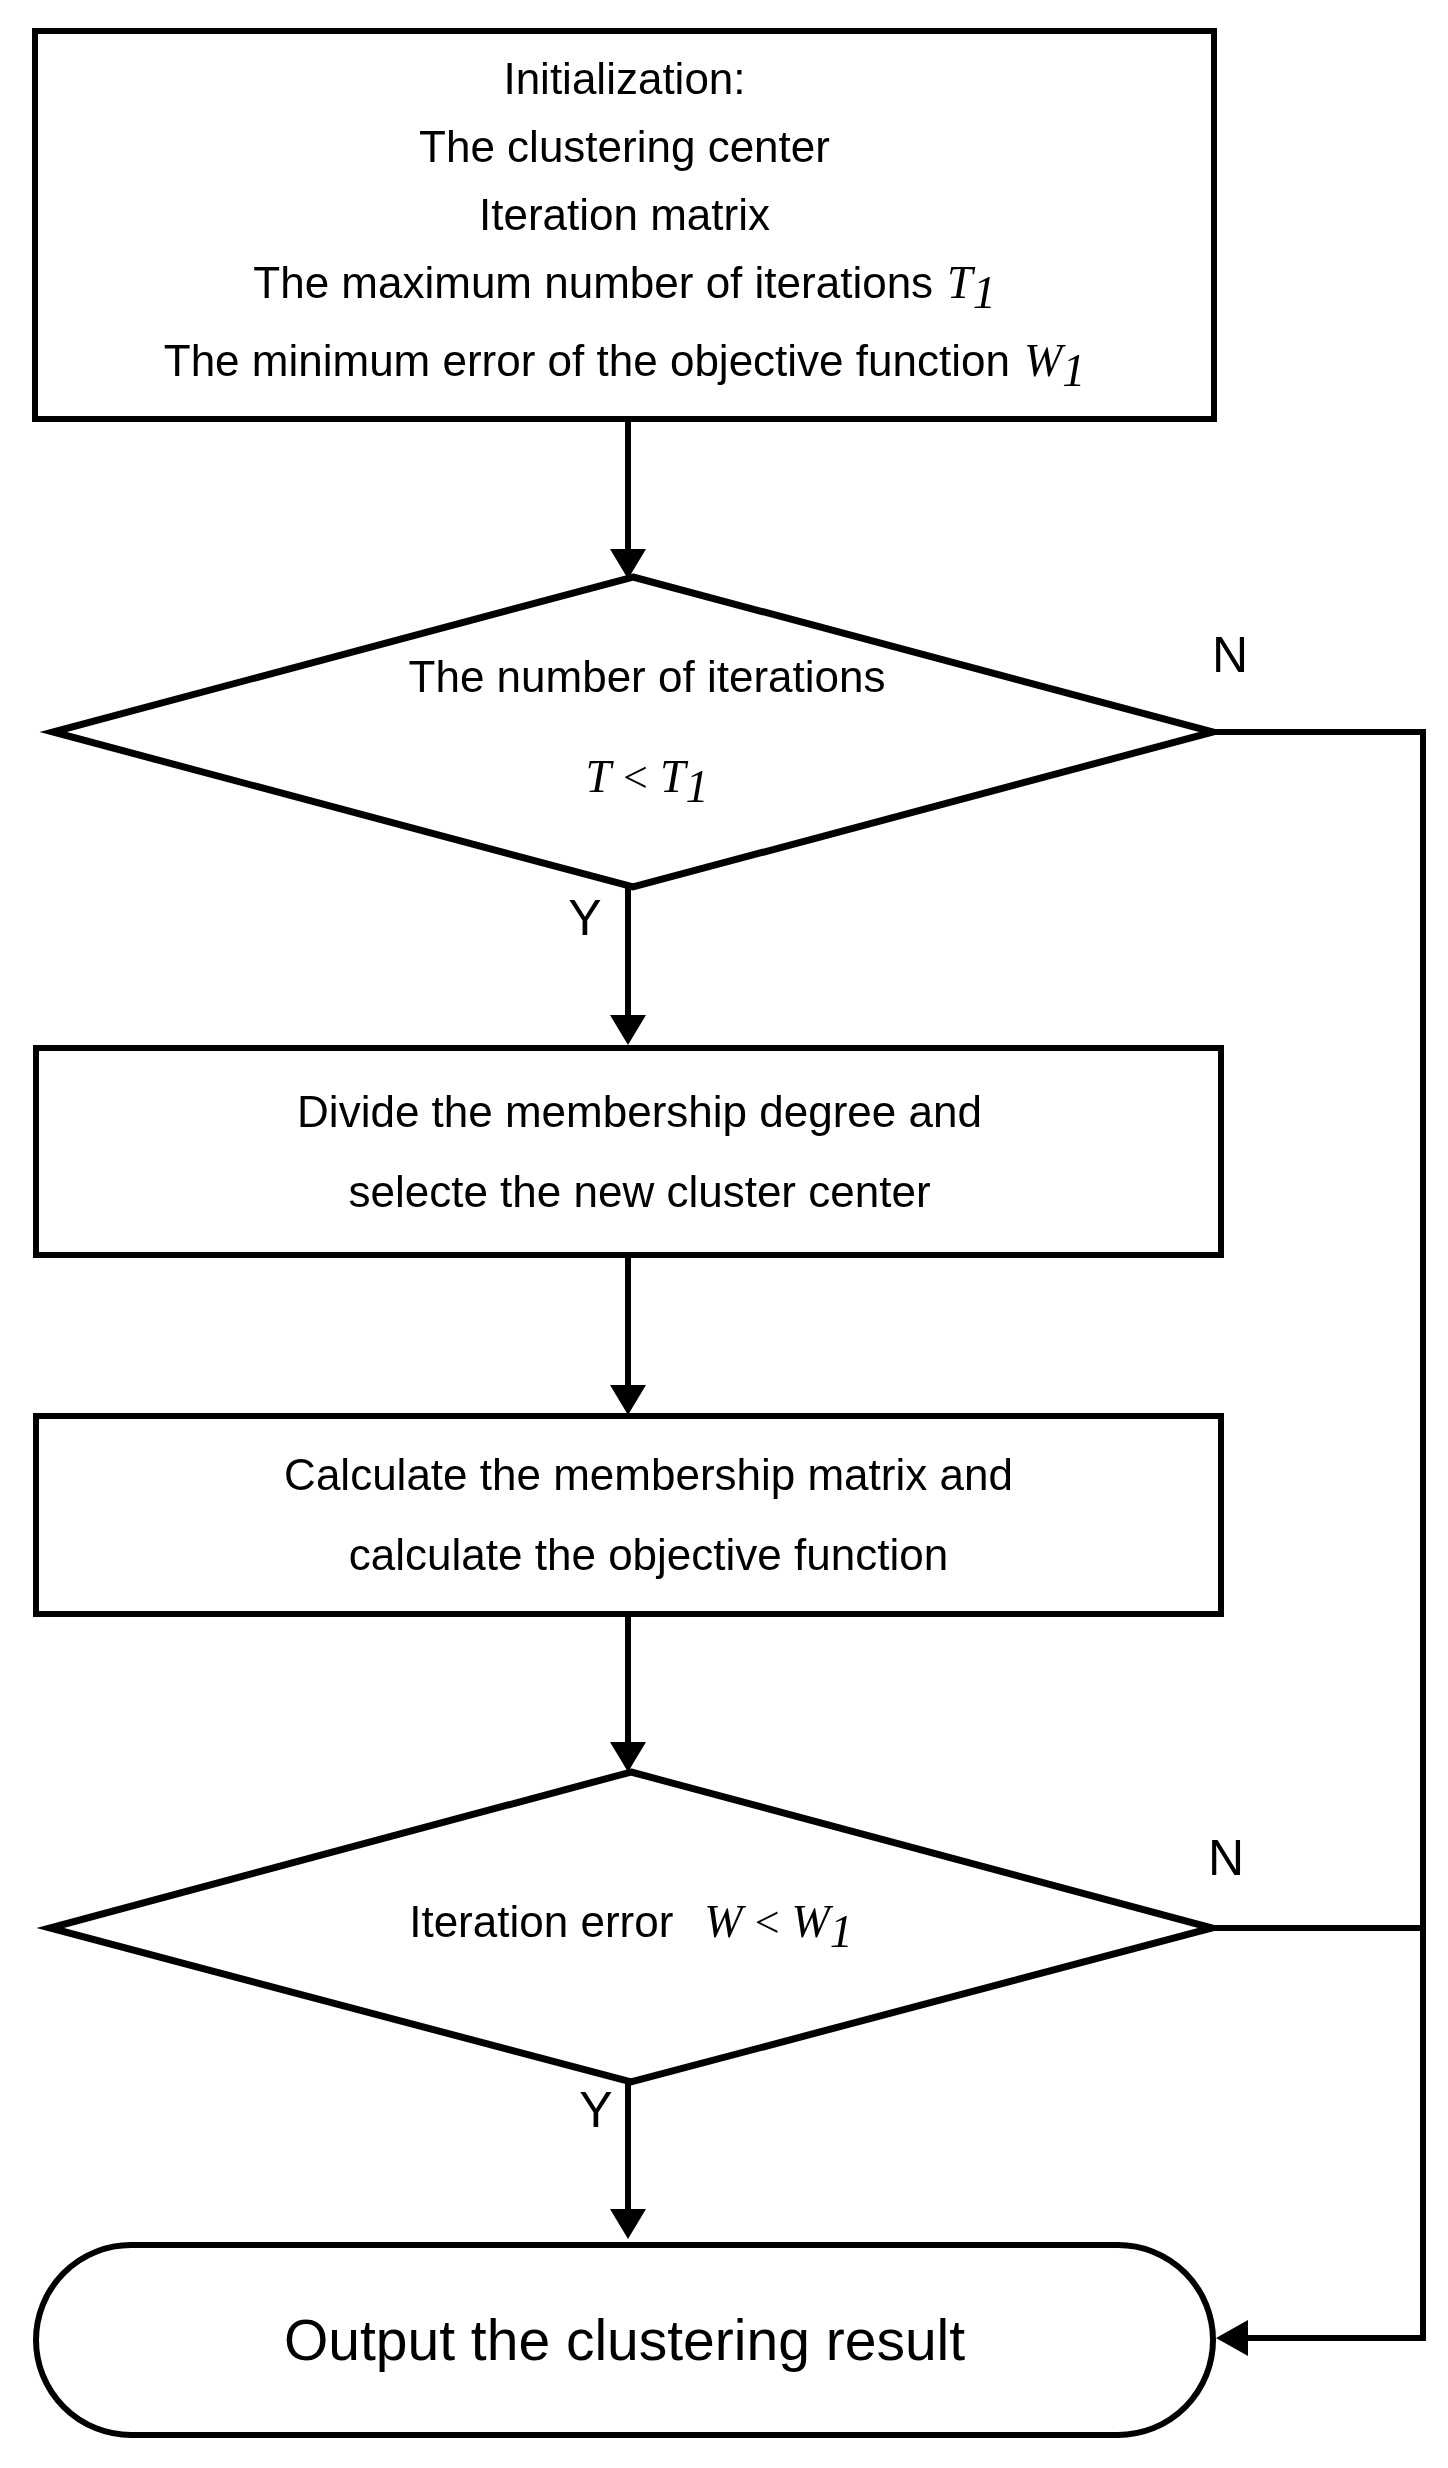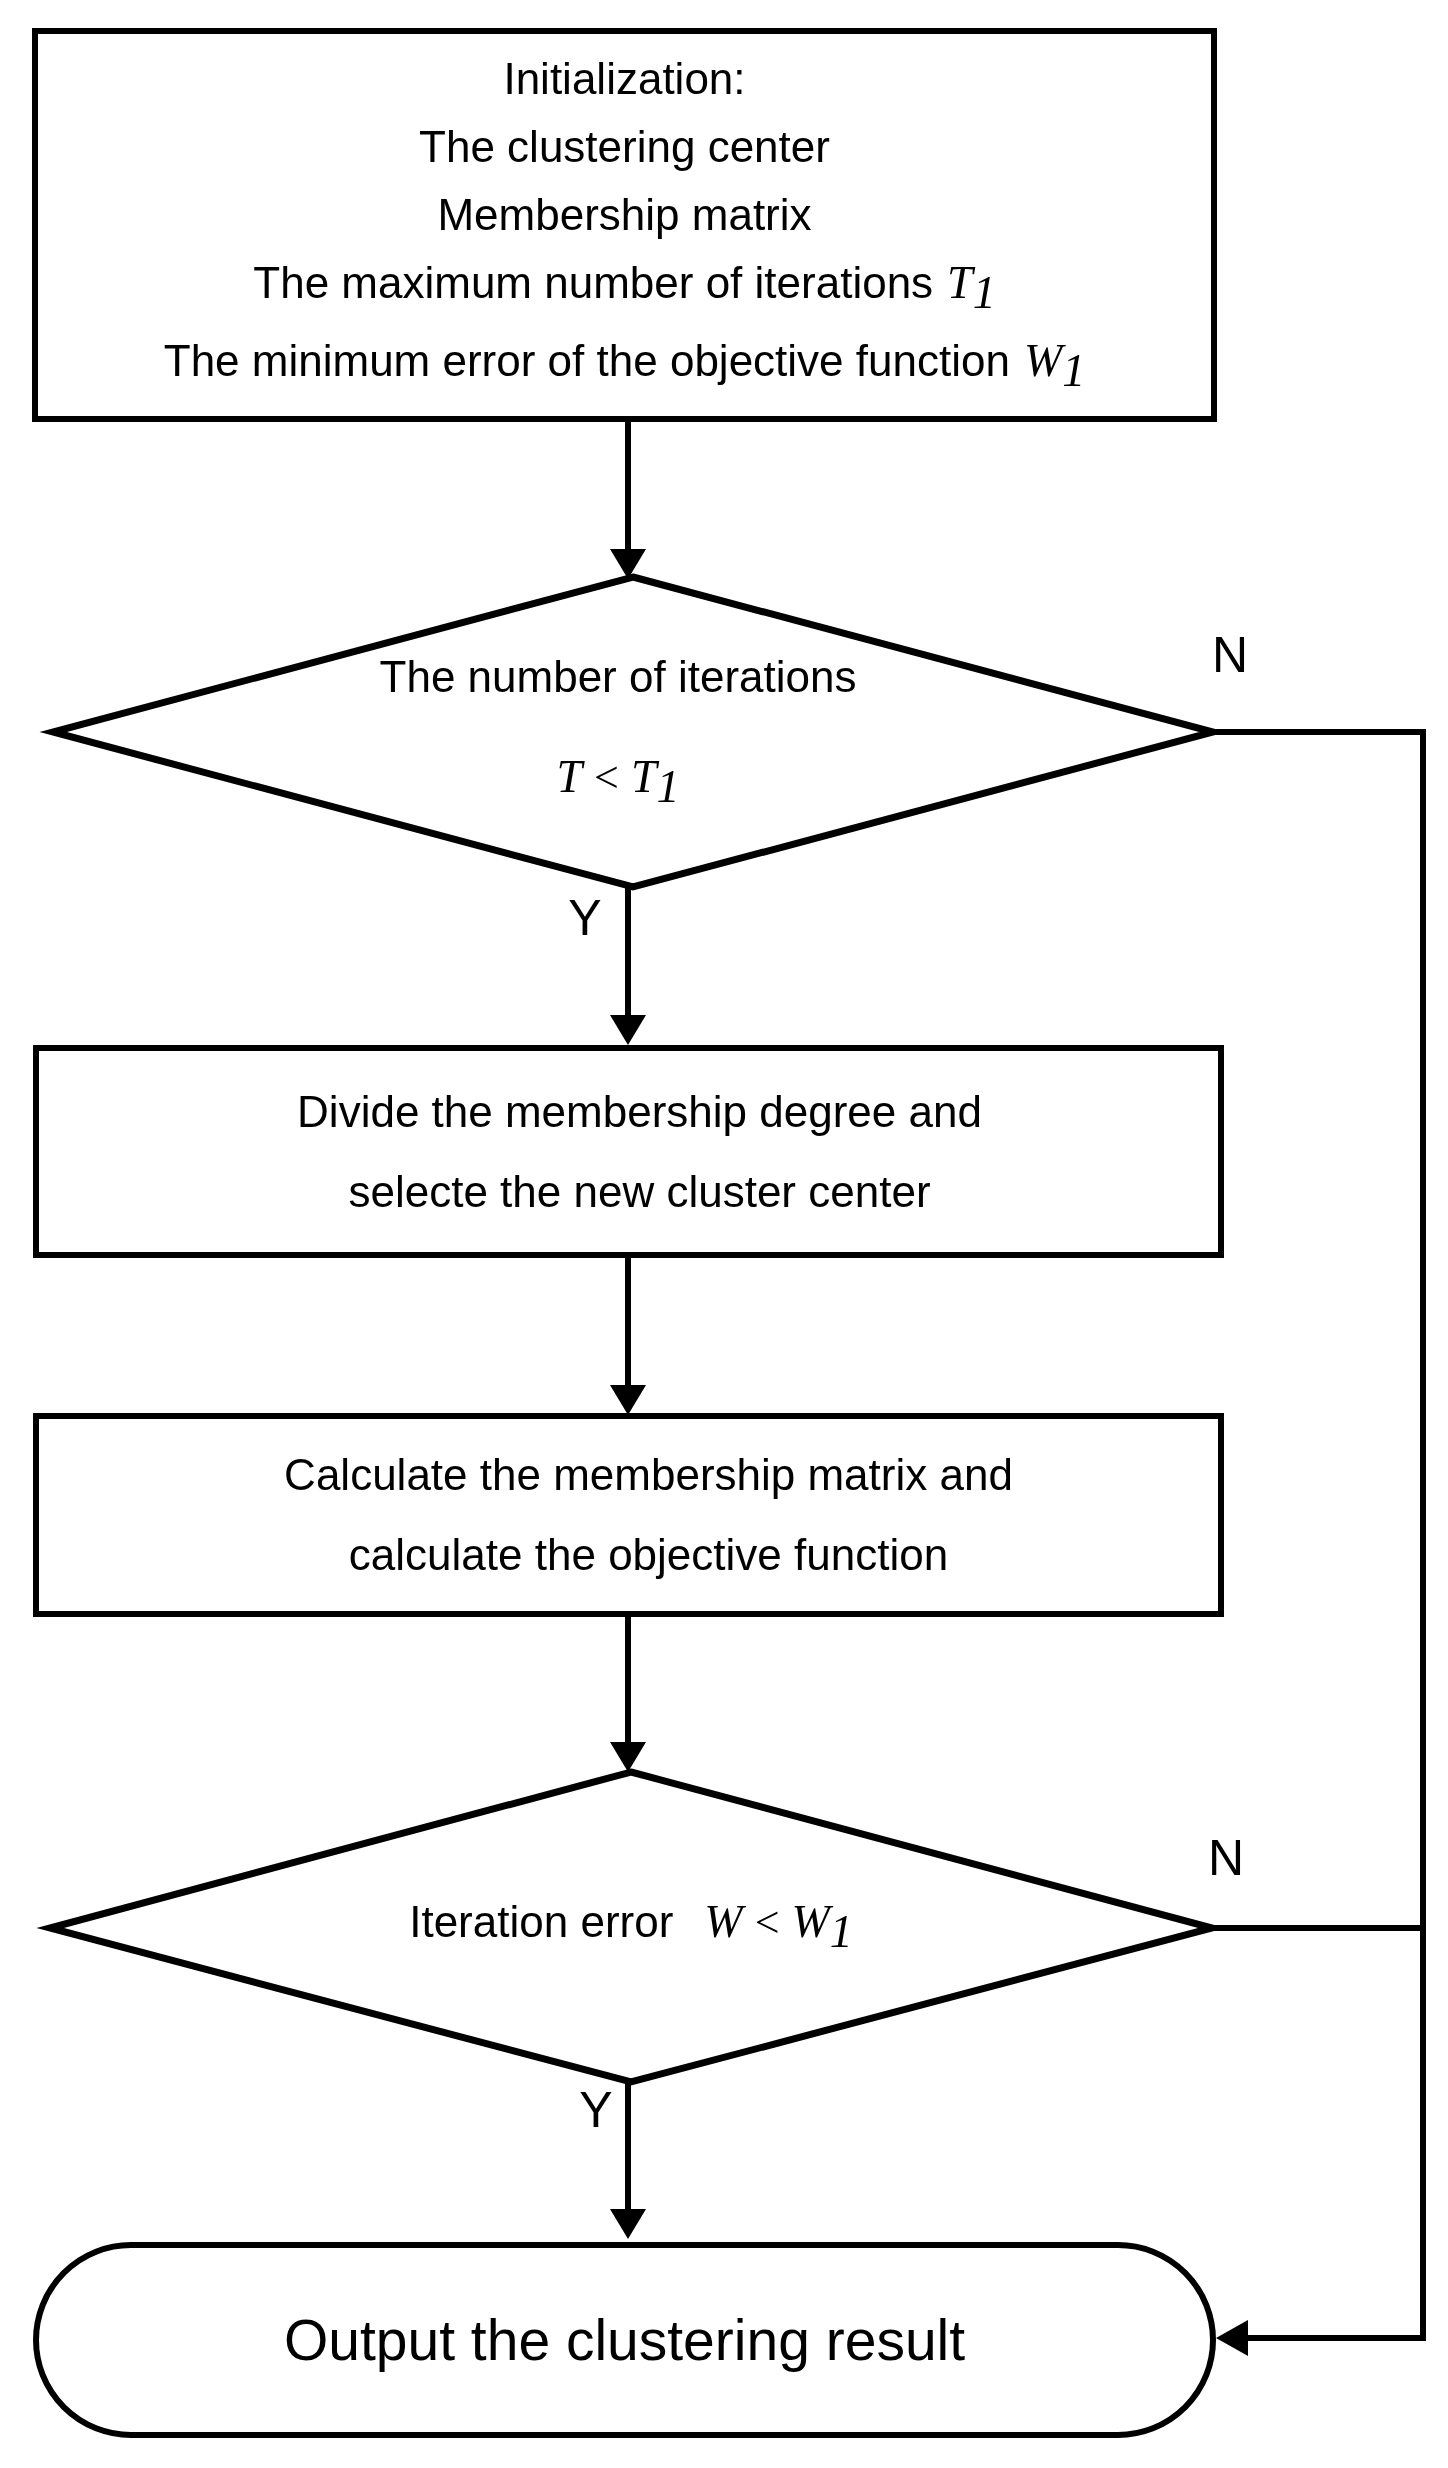--- a/index.html
+++ b/index.html
@@ -101,30 +101,30 @@
       <polygon points="610,2209 646,2209 628,2239"></polygon>
       <polygon points="1248,2320 1248,2356 1216,2338"></polygon>
     </g>
     <polygon points="633,577 1213,732 633,887 53,732" fill="#ffffff" stroke="#000" stroke-width="7"></polygon>
     <polygon points="631,1772 1212,1928 631,2082 50,1928" fill="#ffffff" stroke="#000" stroke-width="7"></polygon>
   </svg>
 
   <div class="rect-node" style="left:32px;top:28px;width:1185px;height:394px;">
     <div class="node-line">Initialization:</div>
     <div class="node-line">The clustering center</div>
-    <div class="node-line">Membership matrix</div>
+    <div class="node-line">Iteration matrix</div>
     <div class="node-line">
       <span>The maximum number of iterations</span><span class="math-tail"><span class="mvar">T</span><sub class="mvar">1</sub></span>
     </div>
     <div class="node-line">
       <span>The minimum error of the objective function</span><span class="math-tail"><span class="mvar">W</span><sub class="mvar">1</sub></span>
     </div>
   </div>
 
-  <div class="diamond-text" style="left:38px;top:577px;width:1160px;height:310px;">
+  <div class="diamond-text" style="left:67px;top:577px;width:1160px;height:310px;">
     <div class="dline">The number of iterations</div>
     <div class="dline">
       <span class="mvar">T</span><span class="mop">&lt;</span><span class="mvar">T</span><sub class="mvar">1</sub>
     </div>
   </div>
 
   <div class="rect-node" style="left:33px;top:1045px;width:1191px;height:213px;padding-left:22px;">
     <div class="proc-line">Divide the membership degree  and</div>
     <div class="proc-line">selecte the new cluster center</div>
   </div>

